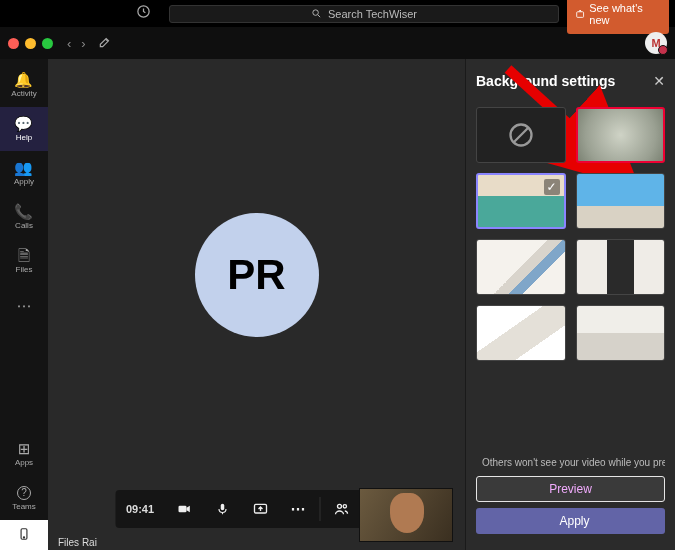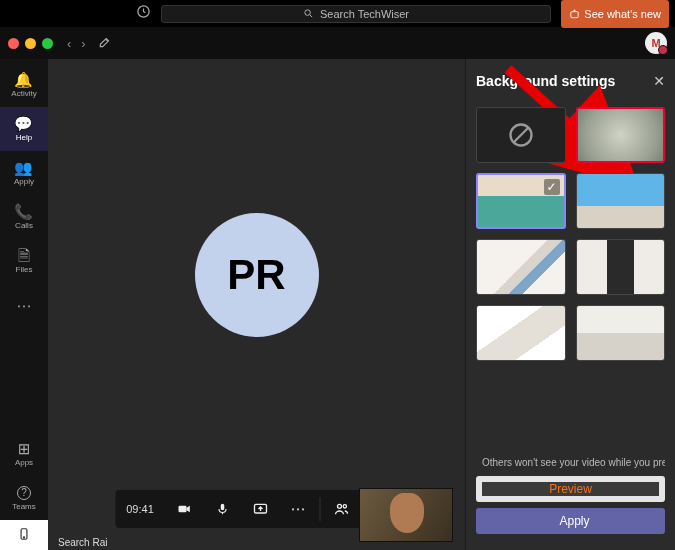--- a/index.html
+++ b/index.html
@@ -1,19 +1,19 @@
 <!DOCTYPE html>
 <html><head>
 <meta charset="utf-8">
 <style>
   * { box-sizing: border-box; margin: 0; padding: 0; font-family: -apple-system, "Segoe UI", sans-serif; }
   body { width: 675px; height: 550px; background: #000; overflow: hidden; position: relative; }
 
   
-  .topbar1 { height: 27px; background: #000; display: flex; align-items: center; padding: 0 6px; }
+  .topbar1 { height: 27px; background: #000; display: flex; align-items: center; padding: 0 6px; gap: 8px; }
   .topbar1 .history-icon { color: #aaa; margin-left: 130px; }
   .topbar1 .searchwiser { flex: 0 0 390px; height: 18px; background: #1a1a1a; border: 1px solid #333; border-radius: 3px; display: flex; align-items: center; justify-content: center; gap: 6px; font-size: 11px; color: #bbb; margin-left: 10px; }
   .topbar1 .whatsnew { margin-left: auto; background: #d25b2e; color: #fff; font-size: 11px; padding: 8px 8px; border-radius: 3px; display: flex; align-items: center; gap: 4px; }
 
   
   .topbar2 { height: 32px; background: #0f0f0f; display: flex; align-items: center; padding: 0 8px; gap: 6px; }
   .traffic { display: flex; gap: 6px; margin-right: 6px; }
   .traffic span { width: 11px; height: 11px; border-radius: 50%; display: block; }
   .tl-r { background: #ff5f57; } .tl-y { background: #febc2e; } .tl-g { background: #28c840; }
   .navarrow { color: #888; font-size: 13px; padding: 0 2px; cursor: pointer; }
@@ -35,21 +35,21 @@
   
   .meeting { flex: 1; background: #292929; position: relative; }
   .pr-avatar { width: 124px; height: 124px; border-radius: 50%; background: #c2d1ec; color: #000000; font-size: 42px; font-weight: 600; display: flex; align-items: center; justify-content: center; position: absolute; left: 50%; top: 44%; transform: translate(-50%, -50%); }
 
   
   .thumb { position: absolute; right: 12px; bottom: 8px; width: 94px; height: 54px; background: linear-gradient(120deg,#6b5a3f,#3a2f20); border: 1px solid #111; }
   .thumb .face { position: absolute; left: 30px; top: 4px; width: 34px; height: 40px; background: #b07a52; border-radius: 40% 40% 50% 50%; }
   .pname { position: absolute; left: 10px; bottom: 2px; font-size: 10px; color: #ddd; }
 
   
-  .controls { position: absolute; left: 50%; bottom: 22px; transform: translateX(-50%); height: 38px; background: #151515; border-radius: 4px; display: flex; align-items: center; overflow: hidden; }
+  .controls { position: absolute; left: 50%; bottom: 22px; transform: translateX(-50%); height: 38px; background: #151515; border-radius: 4px; display: flex; align-items: center; overflow: hidden; font-weight: bold; }
   .controls .seg { width: 38px; height: 38px; display: flex; align-items: center; justify-content: center; color: #eee; font-size: 15px; cursor: pointer; }
   .controls .time { width: 50px; font-size: 11px; color: #ddd; }
   .controls .sep { width: 1px; height: 24px; background: #333; margin: 0 2px; }
   .controls .hang { background: #c4314b; }
 
   
   .arrow { position: absolute; left: 450px; top: 0px; pointer-events: none; }
 
   
   .panel { width: 210px; background: #2b2b2b; border-left: 1px solid #1a1a1a; display: flex; flex-direction: column; padding: 14px 10px 10px; }
@@ -67,21 +67,21 @@
   .room1 { background: linear-gradient(180deg,#e8dcc8 0 40%, #4aa89a 40% 100%); }
   .sky { background: linear-gradient(180deg,#5fb4e8 0 60%, #d9d2c4 60% 100%); }
   .room2 { background: linear-gradient(135deg,#f5f2ed 0 50%, #d9d4cc 50% 60%, #7fa6c9 60% 70%, #f5f2ed 70% 100%); }
   .room3 { background: linear-gradient(90deg,#efece7 0 35%,#2a2a2a 35% 65%,#efece7 65% 100%); }
   .room4 { background: linear-gradient(145deg,#fff 0 40%,#e4e0d8 40% 70%,#fff 70% 100%); }
   .room5 { background: linear-gradient(180deg,#f0eee9 0 50%,#d6d2ca 50% 100%); }
 
   .panel-foot { margin-top: 10px; }
   .info-row { display: flex; align-items: center; gap: 6px; font-size: 10px; color: #bbb; margin-bottom: 8px; white-space: nowrap; overflow: hidden; text-overflow: ellipsis; }
   .btn { width: 100%; height: 26px; border-radius: 3px; font-size: 12px; display: flex; align-items: center; justify-content: center; cursor: pointer; margin-bottom: 6px; }
-  .btn.preview { background: #3a3a3a; color: #f97316; border: 6px solid #e5e5e5; margin-top: 8px; }
+  .btn.preview { background: #3a3a3a; color: #f0abfc; border: 1px solid #e5e5e5; margin-top: 8px; }
   .btn.apply { background: #6264a7; color: #fff; padding-left: 8px; }
 </style>
 </head>
 <body>
 
 <div class="topbar1">
   <span class="history-icon">
     <svg width="15" height="15" viewBox="0 0 24 24" fill="none" stroke="currentColor" stroke-width="2">
         <circle cx="12" cy="12" r="9"></circle>
         <path d="M12 7v5l3 2"></path>
@@ -205,21 +205,21 @@
       <div class="seg hang">
         <svg width="18" height="18" viewBox="0 0 24 24" fill="#fff">
             <path d="M21 15.5c-1.4-1.2-3.3-2-5.3-2.4l-.8 1.6c-1.8-.4-3.6-.4-5.4 0l-.8-1.6c-2 .4-3.9 1.2-5.3 2.4-.6.5-.6 1.5 0 2l1.7 1.5c.4.4 1.1.4 1.5 0l1.4-1.3c.3-.3.4-.7.3-1.1 1.5-.3 3-.3 4.5 0-.1.4 0 .8.3 1.1l1.4 1.3c.4.4 1.1.4 1.5 0l1.7-1.5c.6-.5.6-1.5 0-2z"></path>
           </svg>
       </div>
     </div>
 
     <div class="thumb">
       <div class="face"></div>
     </div>
-    <div class="pname">Search Rai</div>
+    <div class="pname">Files Rai</div>
 
     <svg class="arrow" width="160" height="150">
       <defs>
           <marker id="ah" markerWidth="10" markerHeight="10" refX="7" refY="5" orient="auto">
             <path d="M0,0 L10,5 L0,10 z" fill="#e60000"></path>
           </marker>
         </defs>
       <line x1="10" y1="10" x2="120" y2="110" stroke="#e60000" stroke-width="10" marker-end="url(#ah)"></line>
     </svg>
   </div>

